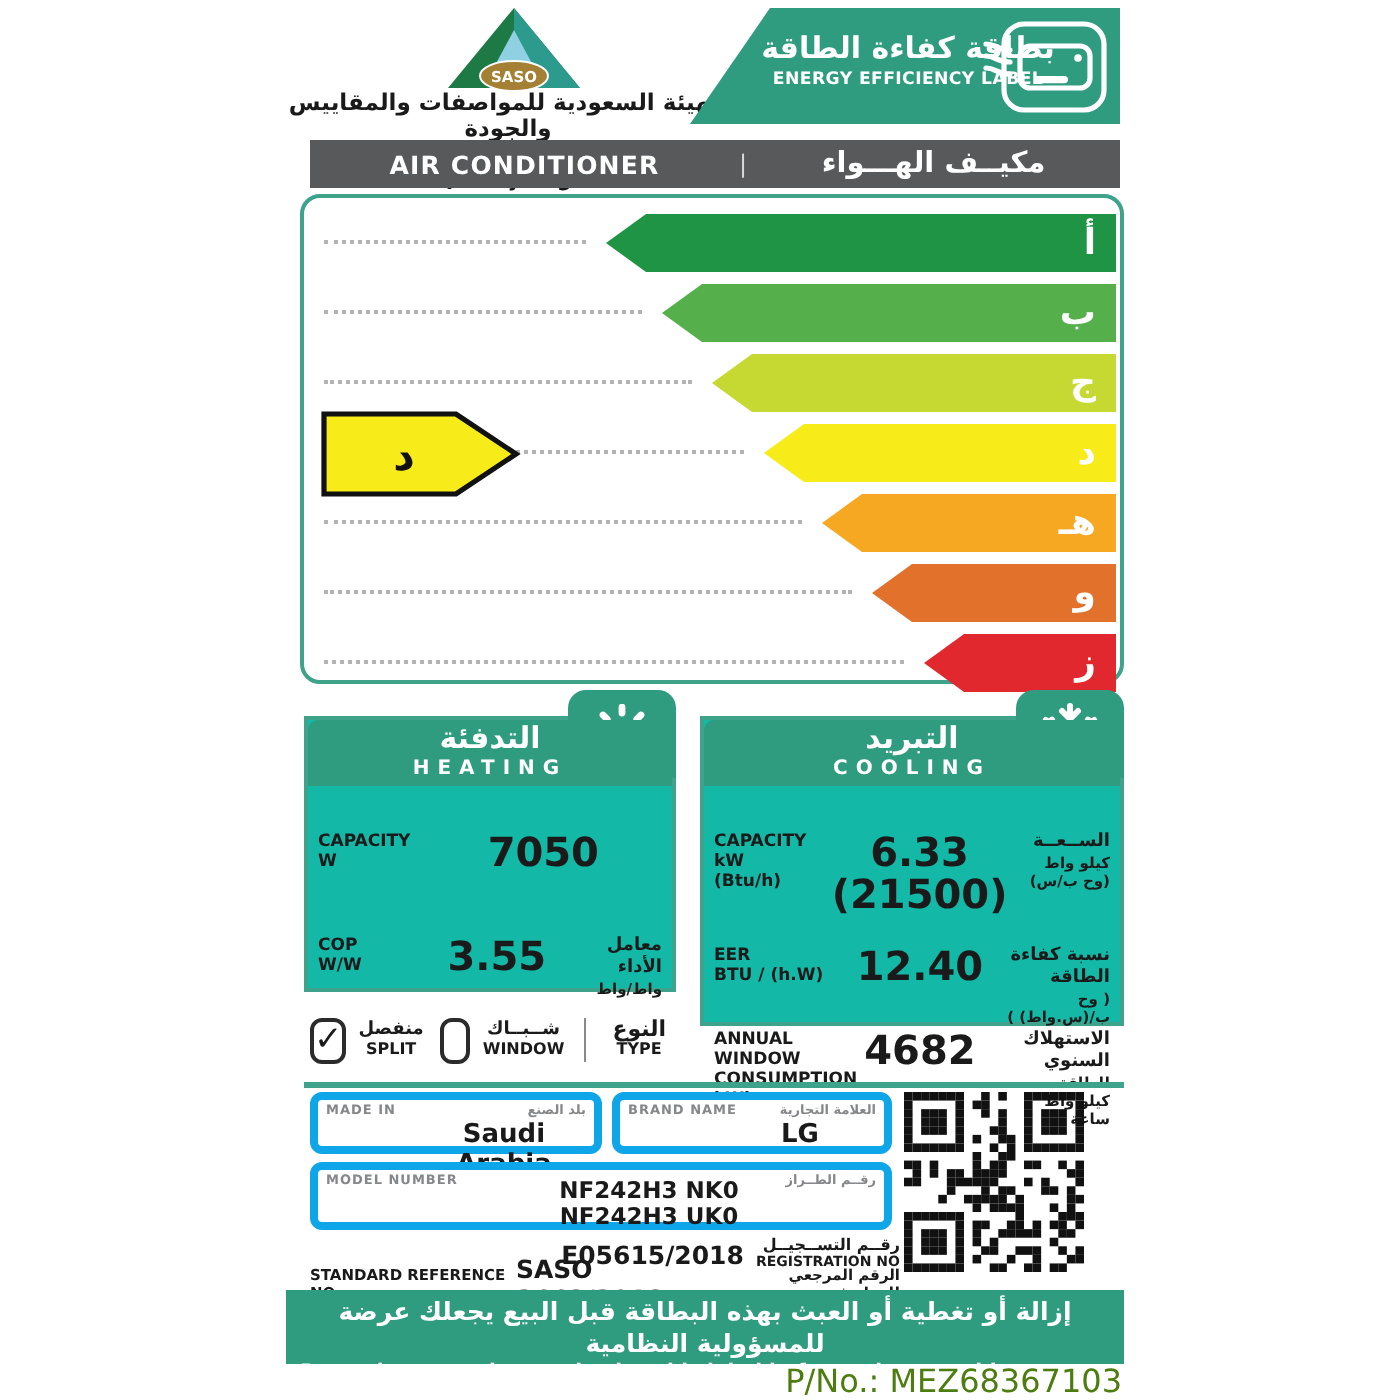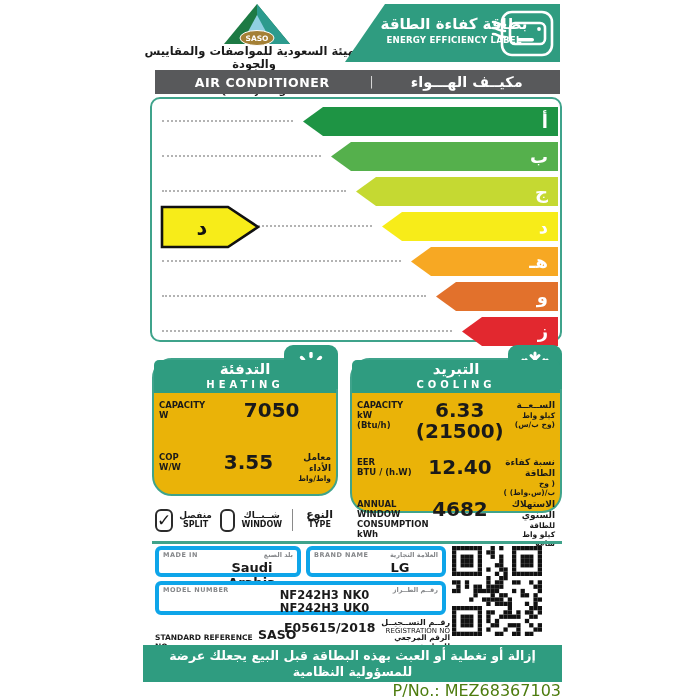--- a/index.html
+++ b/index.html
@@ -32,30 +32,30 @@
   #grade-rows{position:relative;width:100%;height:100%;padding-top:5px;}
   .grade-row{position:relative;height:35px;}
   .grade-dots{position:absolute;left:10px;top:16px;border-top:2px dotted #b3b3b3;}
   .grade-bar{position:absolute;right:2px;top:3px;height:29px;
              clip-path:polygon(20px 0,100% 0,100% 100%,20px 100%,0 50%);}
   .grade-letter{position:absolute;right:12px;top:3px;height:29px;line-height:29px;
                 color:#fff;font-weight:bold;font-size:18px;direction:rtl;}
   #indicator{position:absolute;left:8px;top:104px;}
 
   
-  .panel{position:absolute;border:2px solid var(--teal);border-radius:20px;background:#eab308;}
+  .panel{position:absolute;border:2px solid var(--teal);border-radius:0;background:#14b8a6;}
   #heating-panel{left:152px;top:358px;width:186px;height:138px;}
   #cooling-panel{left:350px;top:358px;width:212px;height:155px;}
   .tab{position:absolute;top:-15px;right:-2px;width:54px;height:44px;background:var(--brand);
        border-radius:9px 9px 0 0;display:flex;align-items:center;justify-content:center;}
   .p-header{position:relative;background:var(--brand);border-radius:5px 5px 0 0;height:33px;
             text-align:center;color:#fff;padding-top:1px;}
   .p-title-ar{font-size:15px;font-weight:bold;direction:rtl;line-height:17px;}
   .p-title-en{font-size:10px;font-weight:bold;letter-spacing:4px;line-height:13px;}
-  .p-row{display:flex;padding:7px 5px 0 5px;}
+  .p-row{display:flex;padding:23px 5px 0 5px;}
   #heating-panel .p-row{height:52px;}
   #cooling-panel .p-row:nth-child(1){height:57px;}
   #cooling-panel .p-row:nth-child(2){height:42px;}
   #cooling-panel .p-row:nth-child(3){height:45px;}
   .p-en{width:31%;}
   .p-en div{font-size:8.5px;font-weight:bold;line-height:10px;}
   .p-val{flex:1;text-align:center;}
   .p-val div{font-size:20px;font-weight:bold;line-height:21px;}
   .p-ar{width:27%;text-align:right;direction:rtl;}
   .p-ar div{font-size:7.5px;font-weight:bold;line-height:9px;}
@@ -82,21 +82,21 @@
   #made-in-box{left:155px;top:546px;width:146px;height:31px;}
   #brand-box{left:306px;top:546px;width:140px;height:31px;}
   #model-box{left:155px;top:581px;width:291px;height:34px;}
   #model-box .ib-val{font-size:11.5px;margin-top:4px;line-height:13px;}
 
   #reg-row{position:absolute;left:155px;top:617px;width:295px;height:20px;
            display:flex;justify-content:flex-end;align-items:center;}
   #reg-row .val{font-size:12.5px;font-weight:bold;margin-right:6px;padding-left:44px;}
   .stack{text-align:right;}
   .stack .ar{font-size:8px;font-weight:bold;direction:rtl;line-height:9px;}
-  .stack .en{font-size:7px;font-weight:normal;line-height:9px;}
+  .stack .en{font-size:7px;font-weight:bold;line-height:9px;}
 
   #std-row{position:absolute;left:155px;top:634px;width:295px;height:15px;
            display:flex;justify-content:space-between;align-items:center;}
   #std-row .lbl{font-size:7.5px;font-weight:bold;}
   #std-row .lblar{font-size:7.5px;font-weight:bold;direction:rtl;}
   #std-row .val{font-size:12.5px;font-weight:bold;}
 
   #qr{position:absolute;left:452px;top:546px;}
 
   

